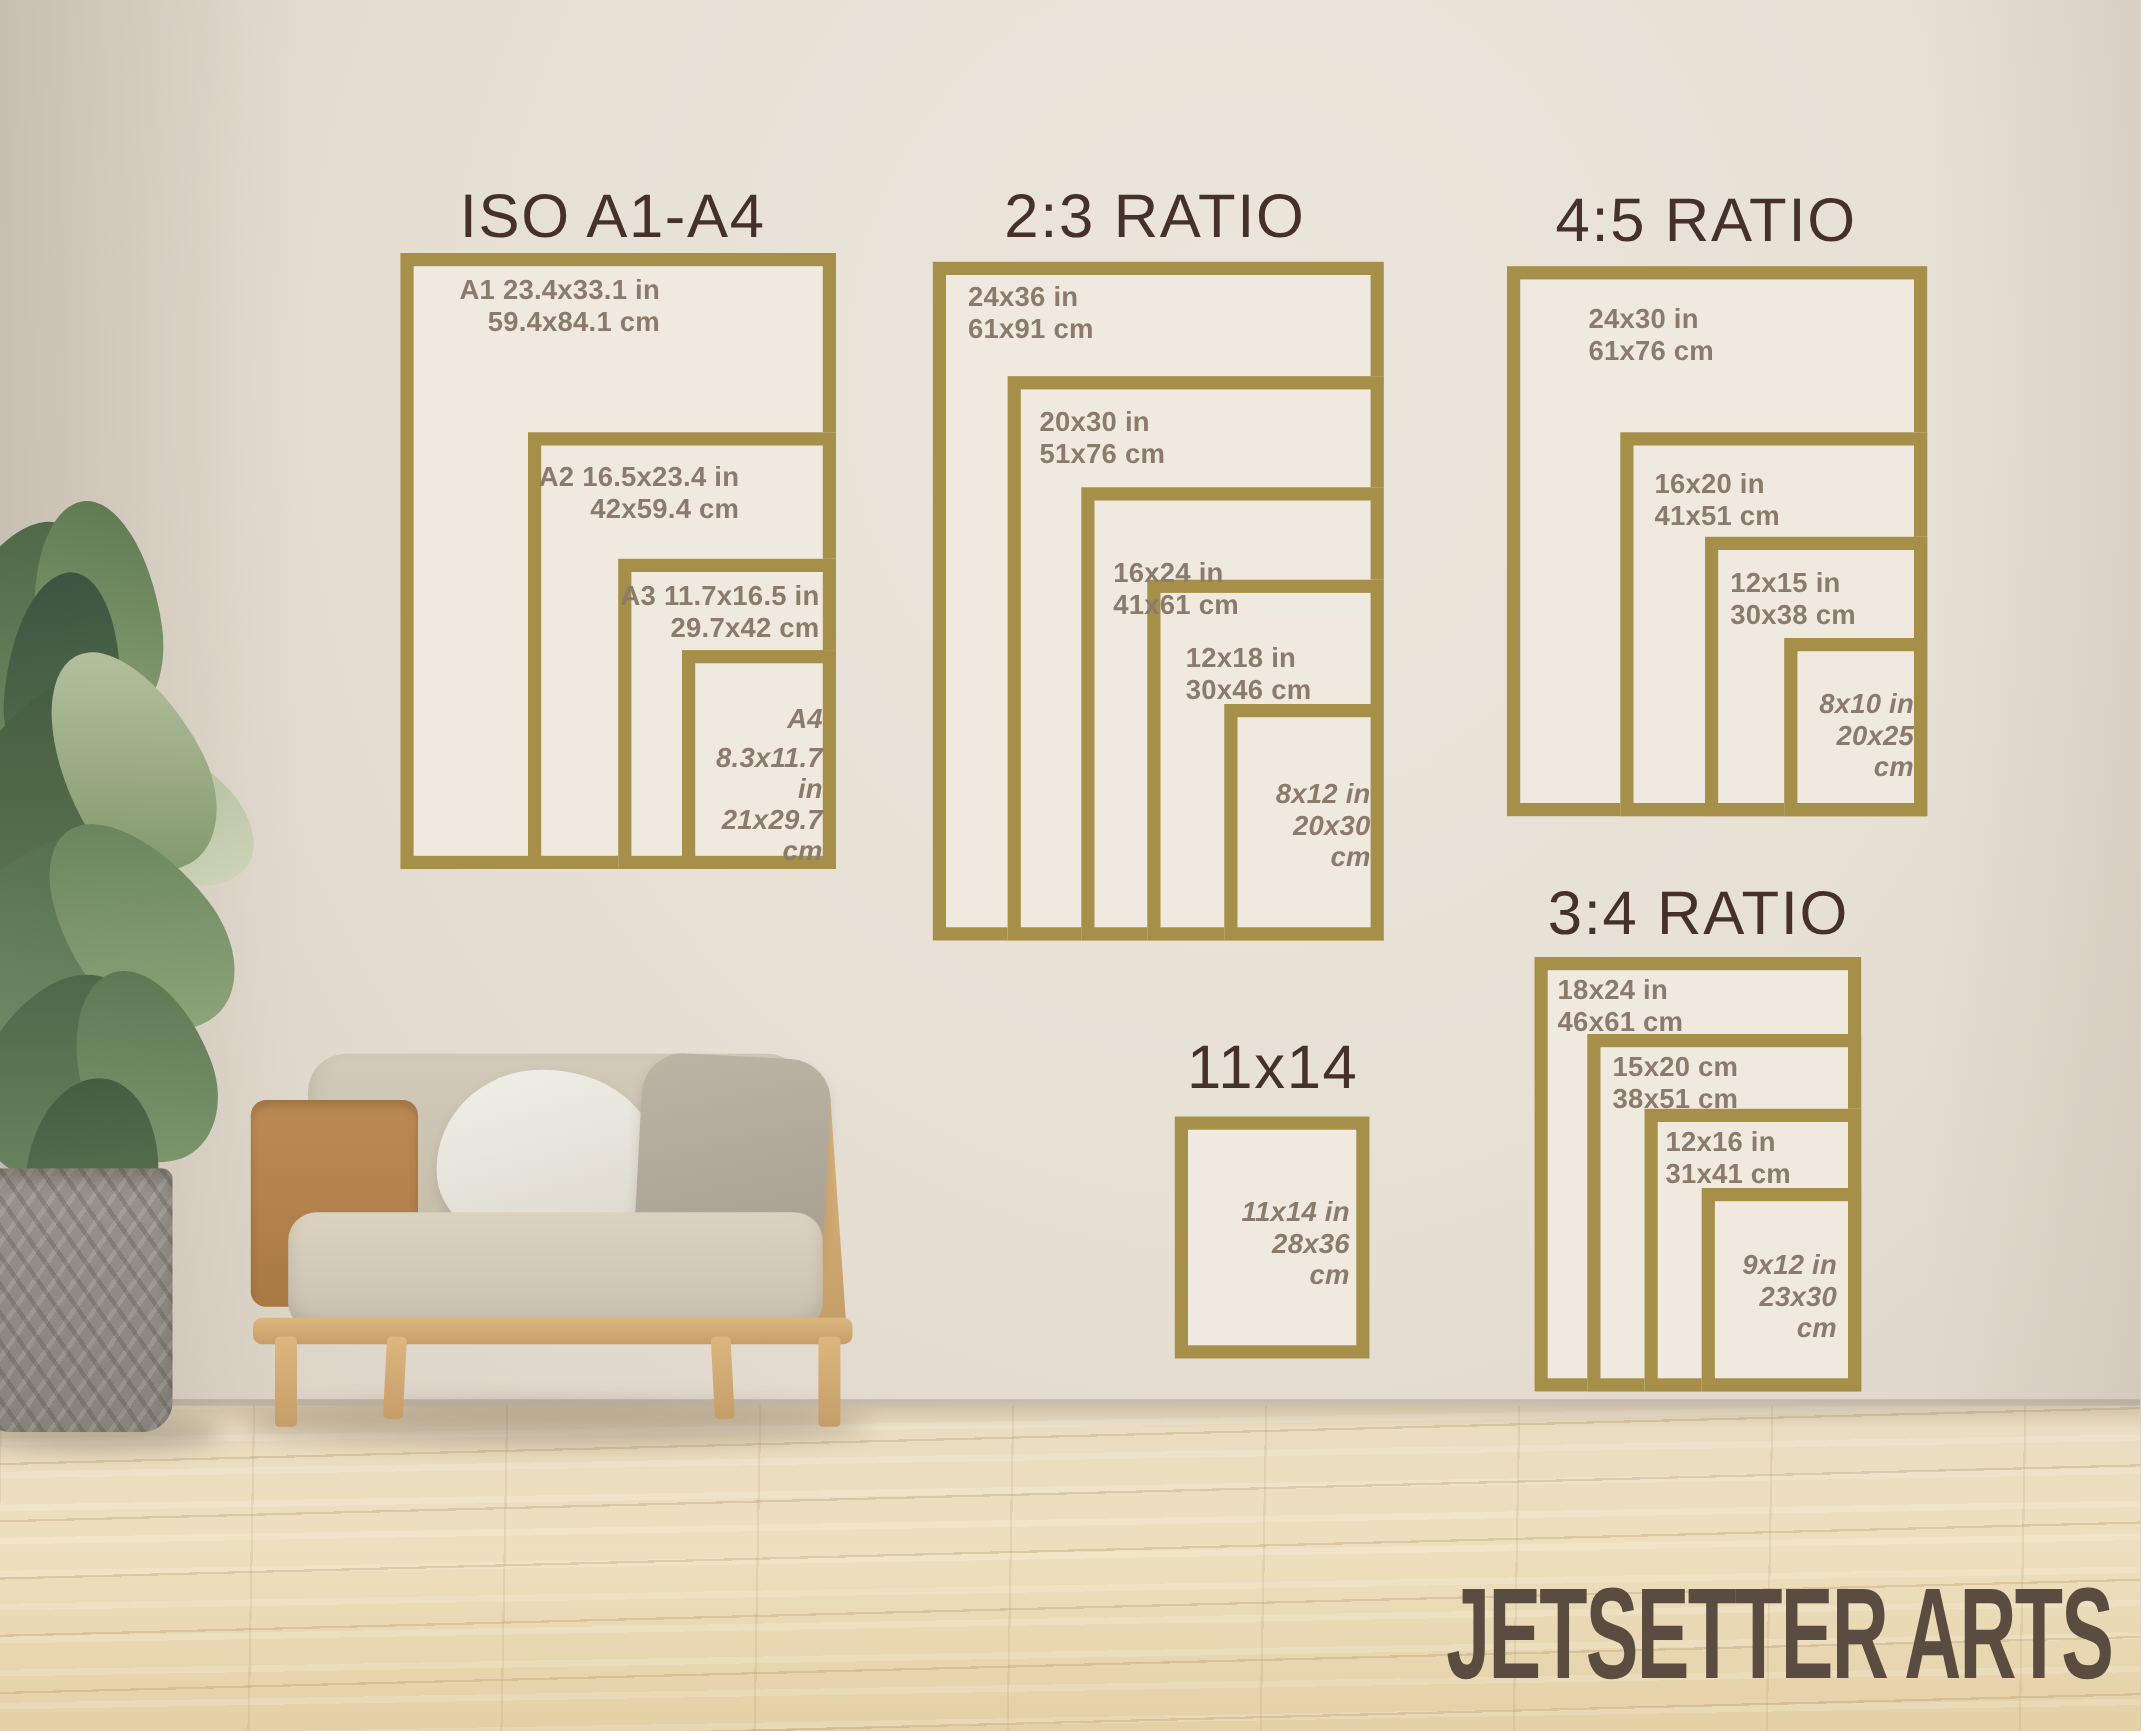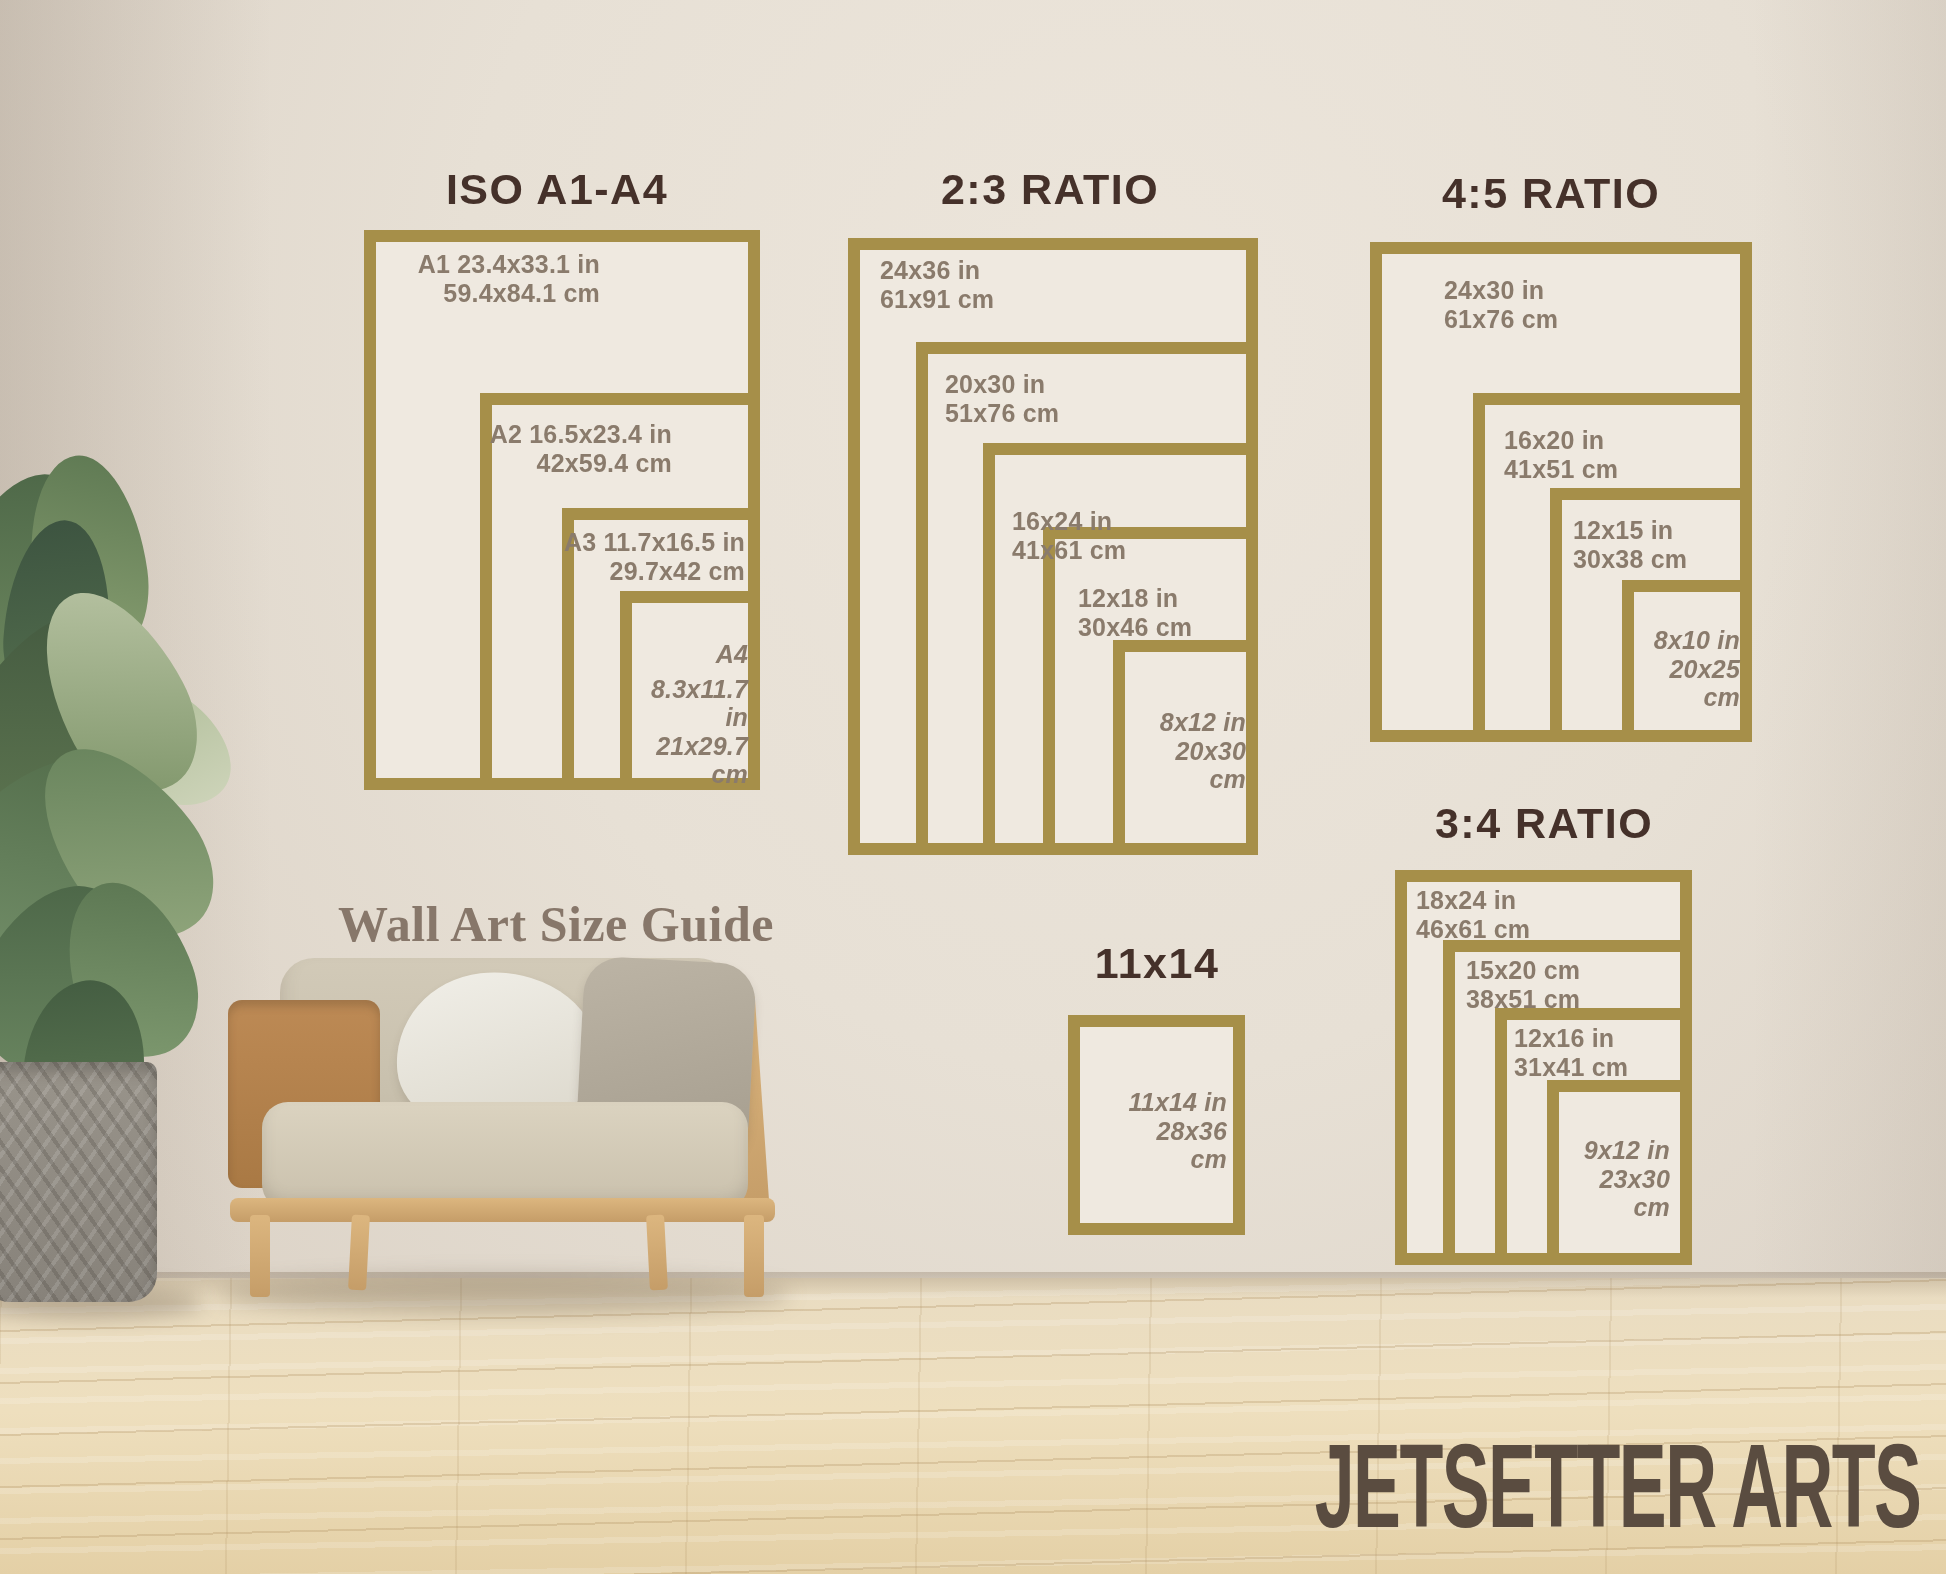--- a/index.html
+++ b/index.html
@@ -17,21 +17,21 @@
            repeating-linear-gradient(179deg, rgba(255,255,255,.16) 0 6px, rgba(255,255,255,0) 6px 30px),
            linear-gradient(180deg,#e9dcc2 0%,#eedfbe 45%,#e4d0a6 100%);}
   .floor-top-shadow{position:absolute;left:0;top:1272px;width:1946px;height:26px;
          background:linear-gradient(180deg, rgba(125,105,80,.30), rgba(125,105,80,0));}
   
   .frame{position:absolute;box-sizing:border-box;border:12px solid #a68f49;background:#efe9e0;}
   .flabel{position:absolute;font-weight:700;font-size:25px;line-height:1.14;color:#8a7b6c;letter-spacing:.2px;}
   .flabel .ln{display:block;}
   .t-c{text-align:right;font-style:italic;} .t-r{text-align:right;} .t-l{text-align:left;}
   .name-line{margin-bottom:6px;}
-  .sec-title{position:absolute;transform:translateX(-50%);font-weight:700;font-size:43px;line-height:1;
+  .sec-title{position:absolute;transform:translateX(-50%);font-weight:400;font-size:56px;line-height:1;
              color:#45312a;letter-spacing:1.5px;white-space:nowrap;}
   .caption{position:absolute;left:338px;top:895px;font-family:"Liberation Serif",serif;font-weight:700;
            font-size:50px;color:#87776a;letter-spacing:.5px;white-space:nowrap;}
   .watermark{position:absolute;right:26px;bottom:20px;font-weight:700;font-size:92px;color:#5a4c40;
              letter-spacing:-2px;white-space:nowrap;transform:scale(.78,1.28);transform-origin:bottom right;}
   
   .leaf{position:absolute;border-radius:52% 48% 46% 54%/62% 60% 40% 38%;}
   .stem{position:absolute;width:9px;background:#7c6b4d;border-radius:4px;}
   .basket{position:absolute;left:-18px;top:1062px;width:175px;height:240px;border-radius:10px 10px 28px 28px;
           background:
@@ -161,21 +161,20 @@
   <div>
     <div class="sec-title" style="left:1157px;top:942px;">11x14</div>
     <div class="frame" style="left:1068px;top:1015px;width:177px;height:220px;"></div>
     <div class="flabel t-c" style="left:1086px;top:1088px;width:141px;">
       <span class="ln">11x14 in</span>
       <span class="ln">28x36</span>
       <span class="ln">cm</span>
     </div>
   </div>
 
-  <div class="caption">Wall Art Size Guide</div>
 
   <div>
     <div class="soft-shadow" style="left:-30px;top:1286px;width:235px;height:32px;background:rgba(100,85,65,.38);"></div>
     <div class="stem" style="left:42px;top:920px;height:170px;transform:rotate(6deg);"></div>
     <div class="stem" style="left:78px;top:940px;height:150px;transform:rotate(-5deg);"></div>
     <div class="leaf" style="left:-45px;top:470px;width:130px;height:215px;transform:rotate(18deg);background:linear-gradient(160deg,#4c6647,#6f8a60);"></div>
     <div class="leaf" style="left:30px;top:455px;width:115px;height:205px;transform:rotate(-8deg);background:linear-gradient(200deg,#5d7852,#8ba173);"></div>
     <div class="leaf" style="left:5px;top:520px;width:105px;height:195px;transform:rotate(4deg);background:linear-gradient(170deg,#3c5340,#55704e);"></div>
     <div class="leaf" style="left:100px;top:640px;width:100px;height:185px;transform:rotate(-50deg);background:linear-gradient(200deg,#a3b48b,#cfd5bb);"></div>
     <div class="leaf" style="left:-25px;top:600px;width:140px;height:235px;transform:rotate(30deg);background:linear-gradient(150deg,#42583f,#5f7751);"></div>

